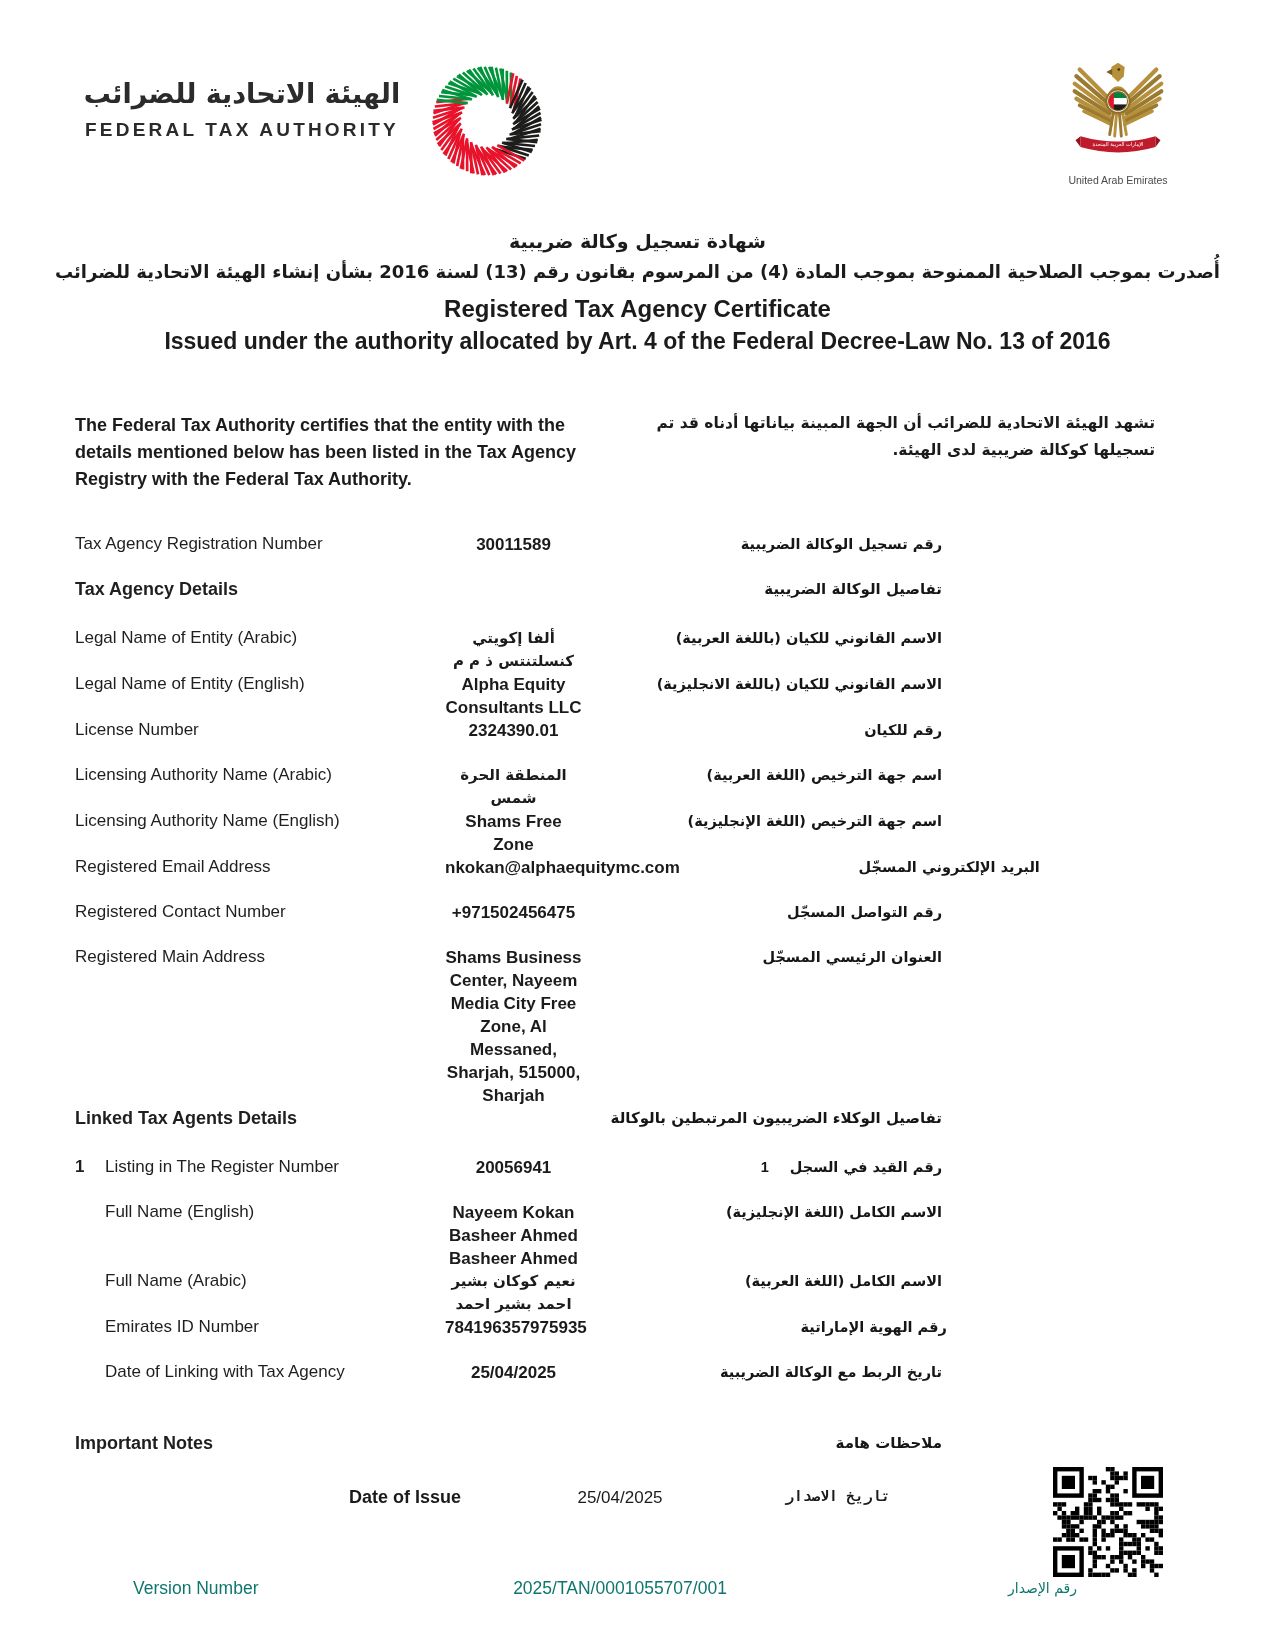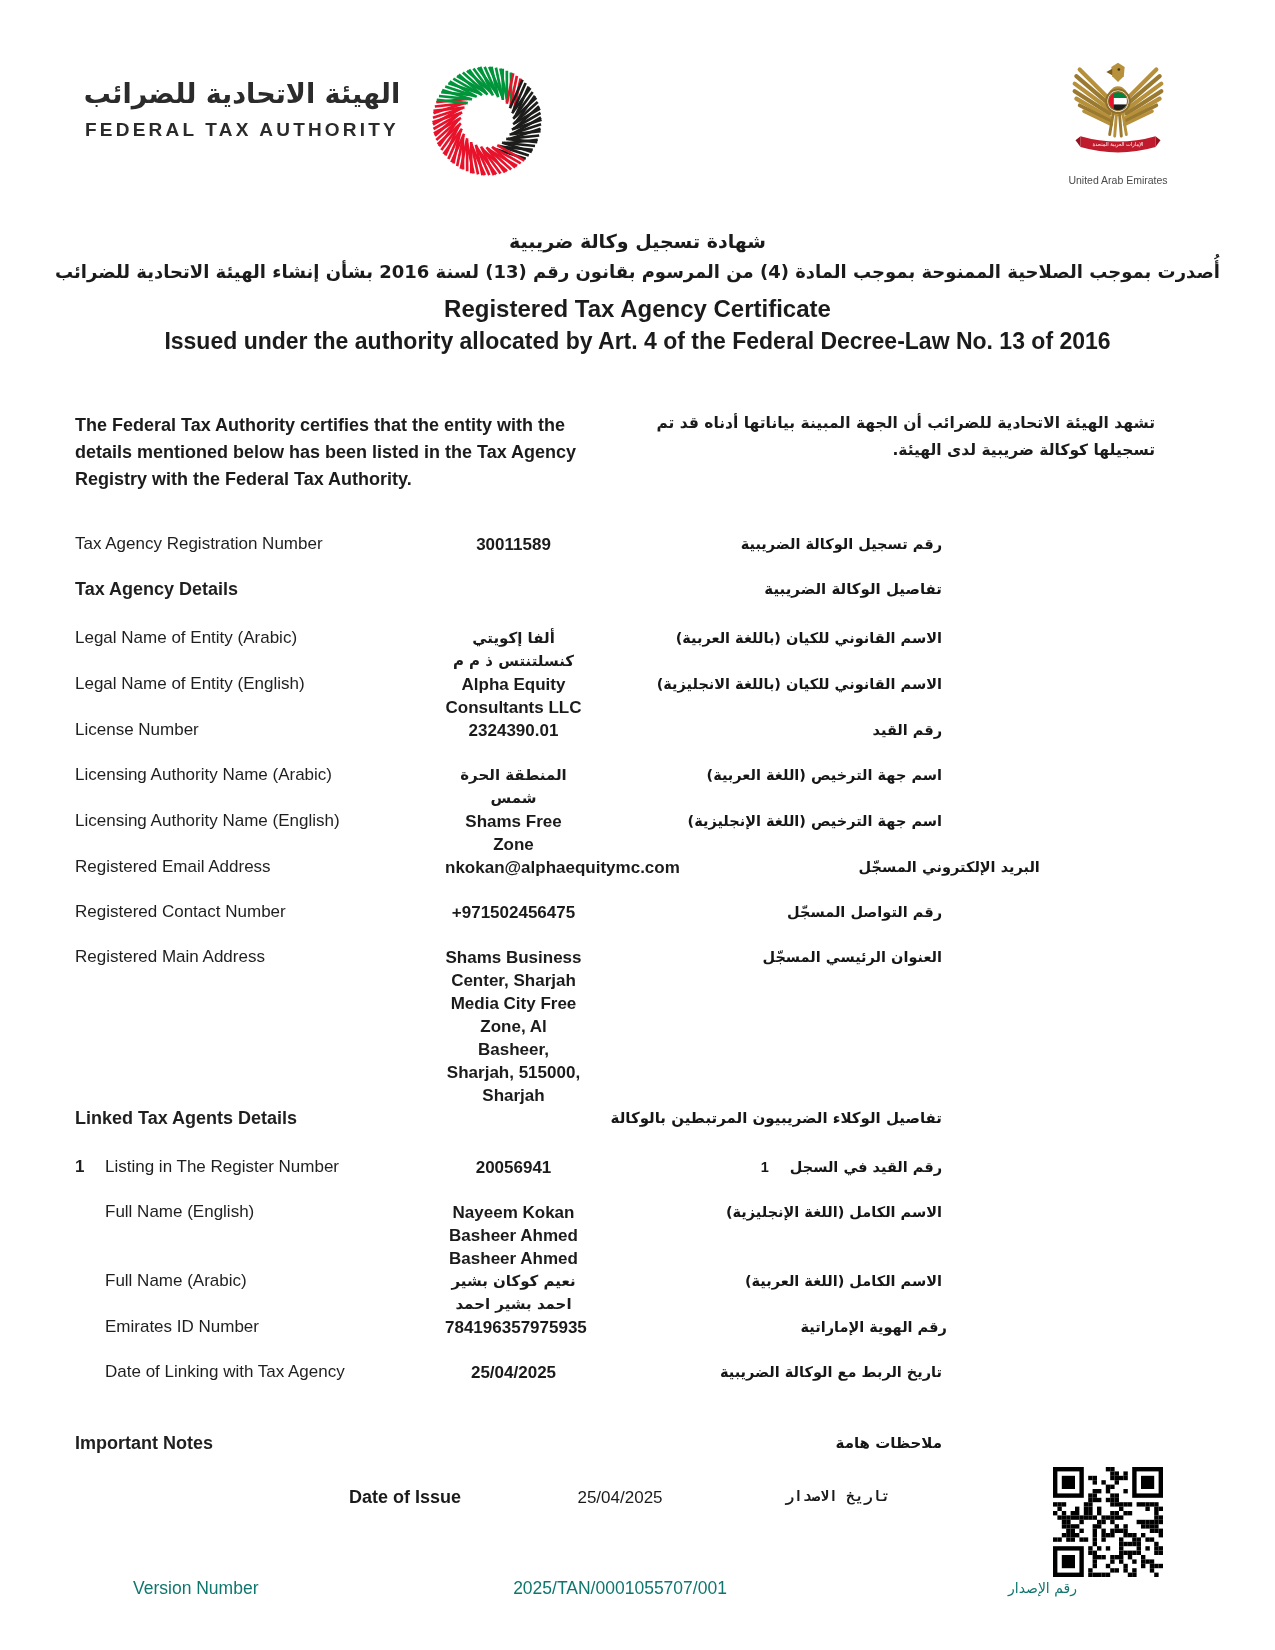--- a/index.html
+++ b/index.html
@@ -312,21 +312,21 @@
 
     <div class="row">
       <div class="c-en">Legal Name of Entity (English)</div>
       <div class="c-val">Alpha Equity Consultants LLC</div>
       <div class="c-ar">الاسم القانوني للكيان (باللغة الانجليزية)</div>
     </div>
 
     <div class="row">
       <div class="c-en">License Number</div>
       <div class="c-val">2324390.01</div>
-      <div class="c-ar">رقم القيد</div>
+      <div class="c-ar">رقم للكيان</div>
     </div>
 
     <div class="row">
       <div class="c-en">Licensing Authority Name (Arabic)</div>
       <div class="c-val ar">المنطقة الحرة شمس</div>
       <div class="c-ar">اسم جهة الترخيص (اللغة العربية)</div>
     </div>
 
     <div class="row">
       <div class="c-en">Licensing Authority Name (English)</div>
@@ -341,21 +341,21 @@
     </div>
 
     <div class="row">
       <div class="c-en">Registered Contact Number</div>
       <div class="c-val">+971502456475</div>
       <div class="c-ar">رقم التواصل المسجّل</div>
     </div>
 
     <div class="row addr">
       <div class="c-en">Registered Main Address</div>
-      <div class="c-val" style="max-width:330px">Shams Business Center, Sharjah Media City Free Zone, Al Basheer, Sharjah, 515000, Sharjah</div>
+      <div class="c-val" style="max-width:330px">Shams Business Center, Nayeem Media City Free Zone, Al Messaned, Sharjah, 515000, Sharjah</div>
       <div class="c-ar">العنوان الرئيسي المسجّل</div>
     </div>
 
     <div class="row sec">
       <div class="c-en">Linked Tax Agents Details</div>
       <div class="c-val"></div>
       <div class="c-ar">تفاصيل الوكلاء الضريبيون المرتبطين بالوكالة</div>
     </div>
 
     <div class="row">

